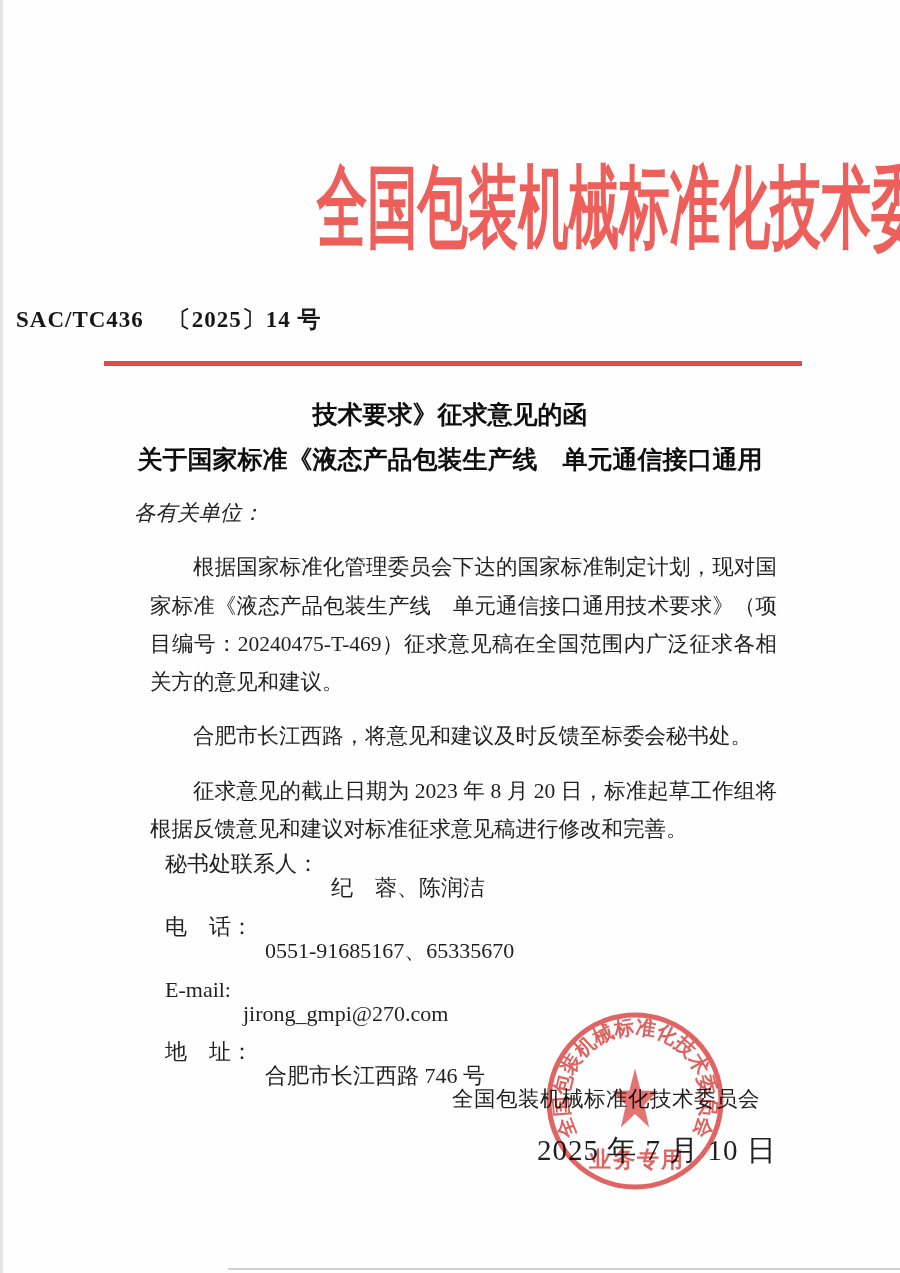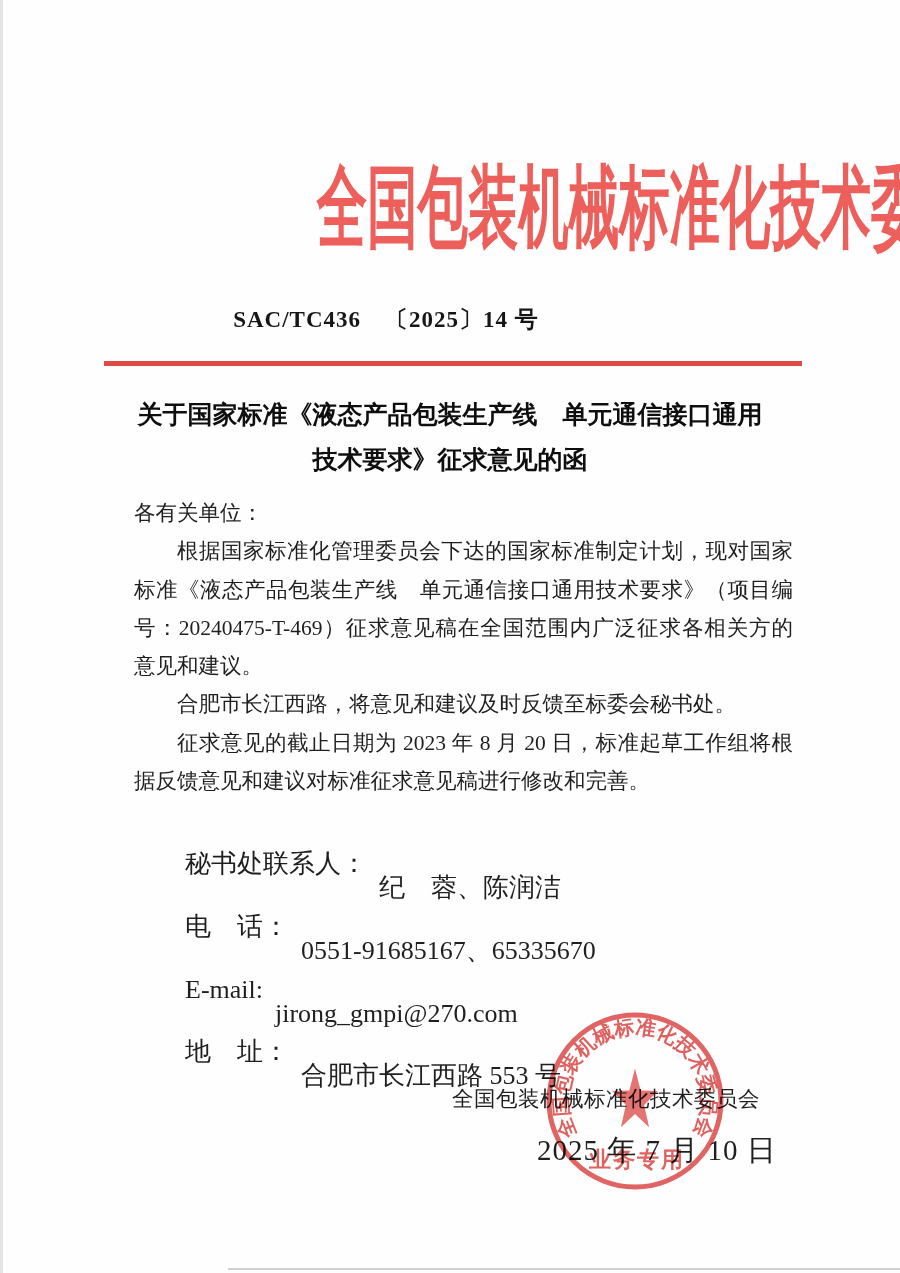--- a/index.html
+++ b/index.html
@@ -27,22 +27,21 @@
   }
   .masthead .inner{
     display:inline-block;
     font-size:90px;line-height:1;font-weight:bold;
     color:var(--header-red);
     transform:scaleX(0.56);transform-origin:center top;
     letter-spacing:0;
   }
   
   .docnum{
-    position:absolute;top:305px;left:2px;width:768px;
-    text-align:center;
+    position:absolute;top:305px;left:16px;width:768px;
     font-size:23px;font-weight:bold;line-height:30px;
     color:#161616;letter-spacing:1px;
   }
   
   .red-rule{
     position:absolute;top:361px;left:104px;width:698px;height:5px;
     background:var(--rule-red);
   }
   
   .subject{
@@ -51,26 +50,26 @@
     font-size:25px;font-weight:bold;line-height:45px;
     color:#0e0e0e;
   }
   
   .body-text{
     position:absolute;top:494px;left:134px;width:659px;
     font-size:21.5px;line-height:38.3px;
     color:var(--text-color);
     text-align:justify;
   }
-  .body-text p{margin:0;text-indent:2em;}
-  .body-text .salutation{text-indent:0;}
+  .body-text p{margin:16px;text-indent:2em;}
+  .body-text .salutation{text-indent:0;font-style:italic;}
   
   .contacts{
-    position:absolute;top:845px;left:142px;width:620px;
-    font-size:26px;line-height:38.8px;
+    position:absolute;top:845px;left:122px;width:620px;
+    font-size:22px;line-height:38.8px;
     color:var(--text-color);
   }
   .contact-row{display:flex;padding-left:43px;white-space:nowrap;}
   .contact-value{margin-left:12px;margin-top:24px;}
   
   .sig-org{
     position:absolute;top:1084px;left:452px;
     font-size:21.5px;color:var(--text-color);
     letter-spacing:0.5px;white-space:nowrap;
   }
@@ -103,22 +102,22 @@
 
   <div class="masthead">
     <span class="inner">全国包装机械标准化技术委员会文件</span>
   </div>
 
   <div class="docnum">SAC/TC436　〔2025〕14 号</div>
 
   <div class="red-rule"></div>
 
   <div class="subject">
+    <div>技术要求》征求意见的函</div>
     <div>关于国家标准《液态产品包装生产线　单元通信接口通用</div>
-    <div>技术要求》征求意见的函</div>
   </div>
 
   <div class="body-text">
     <div class="salutation">各有关单位：</div>
     <p>根据国家标准化管理委员会下达的国家标准制定计划，现对国家标准《液态产品包装生产线　单元通信接口通用技术要求》（项目编号：20240475-T-469）征求意见稿在全国范围内广泛征求各相关方的意见和建议。</p>
     <p>合肥市长江西路，将意见和建议及时反馈至标委会秘书处。</p>
     <p>征求意见的截止日期为 2023 年 8 月 20 日，标准起草工作组将根据反馈意见和建议对标准征求意见稿进行修改和完善。</p>
   </div>
 
   <div class="contacts">
@@ -129,21 +128,21 @@
     <div class="contact-row">
       <span class="contact-label">电　话：</span>
       <span class="contact-value">0551-91685167、65335670</span>
     </div>
     <div class="contact-row">
       <span class="contact-label">E-mail:</span>
       <span class="contact-value">jirong_gmpi@270.com</span>
     </div>
     <div class="contact-row">
       <span class="contact-label">地　址：</span>
-      <span class="contact-value">合肥市长江西路 553 号</span>
+      <span class="contact-value">合肥市长江西路 746 号</span>
     </div>
   </div>
 
   <div class="sig-org">全国包装机械标准化技术委员会</div>
   <div class="sig-date">2025 年 7 月 10 日</div>
 
   <svg class="seal" viewBox="-92 -92 184 184" xmlns="http://www.w3.org/2000/svg">
     <defs>
       <path id="sealArc" d="M -58,33.5 A 67 67 0 1 1 58,33.5" fill="none"></path>
     </defs>

